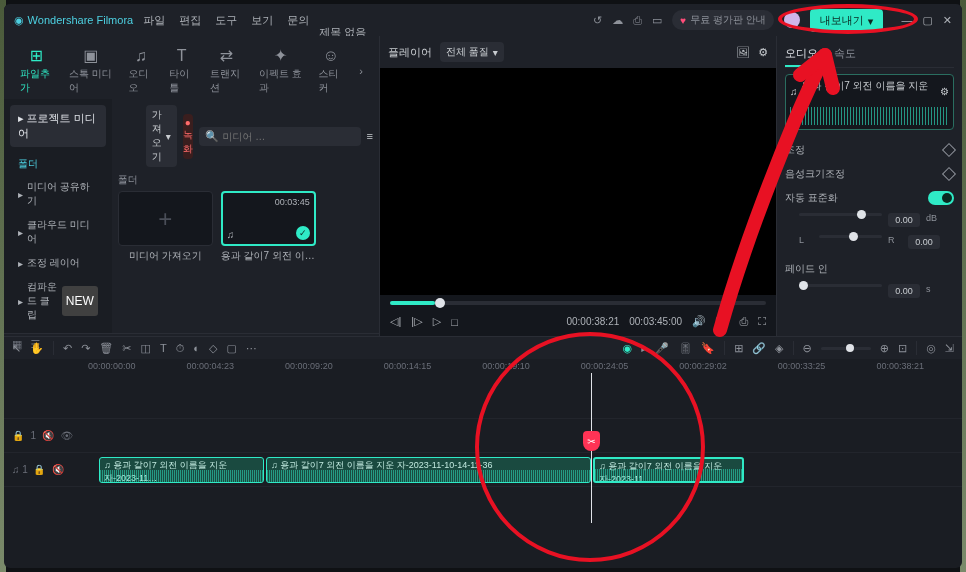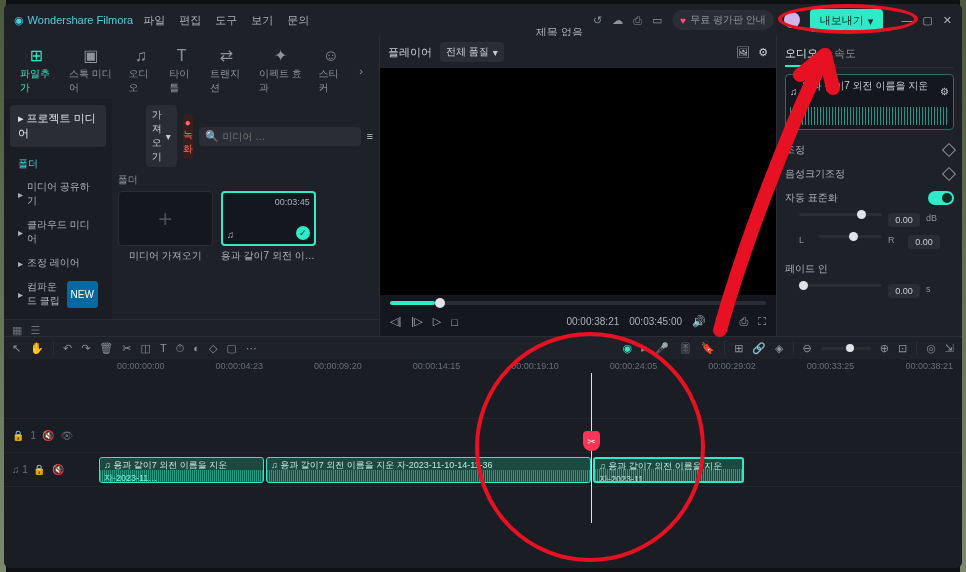--- a/index.html
+++ b/index.html
@@ -4,41 +4,41 @@
 <style>
 * { margin: 0; padding: 0; box-sizing: border-box; font-family: "Malgun Gothic", sans-serif; }
 body { background: #0f1114; color: #c8ccd0; font-size: 11px; width: 966px; height: 572px; overflow: hidden; position: relative; }
 .app { background: #1a1d23; width: 958px; height: 564px; margin: 4px; border-radius: 6px; position: relative; overflow: hidden; }
 .bg-left, .bg-right { position: absolute; top: 0; bottom: 0; width: 6px; background: linear-gradient(#4a5a3a, #7a8a6a); }
 .bg-left { left: 0; } .bg-right { right: 0; }
 .titlebar { height: 32px; display: flex; align-items: center; padding: 0 10px; background: #1e2128; gap: 10px; }
 .logo { color: #4dd0e1; display: flex; align-items: center; gap: 4px; font-size: 11px; }
 .menu { display: flex; gap: 14px; color: #aeb2b8; }
 .menu span { cursor: pointer; }
-.title-center { flex: 1; text-align: right; color: #aeb2b8; margin-top: 24px; }
+.title-center { flex: 1; text-align: left; color: #aeb2b8; margin-top: 24px; }
 .title-icons { display: flex; gap: 10px; color: #8e929a; align-items: center; }
 .title-icons > * { cursor: pointer; }
 .trial-pill { background: #2a2d35; border-radius: 12px; padding: 3px 8px; display: flex; align-items: center; gap: 4px; font-size: 10px; }
 .trial-pill .heart { color: #ff4d7a; }
 .avatar { width: 16px; height: 16px; border-radius: 50%; background: #d0b5e8; }
 .export-btn { background: #2feac6; color: #0a2a22; border-radius: 4px; padding: 4px 10px; font-size: 11px; border: none; display: flex; align-items: flex-end; gap: 4px; }
 .win-btns { display: flex; gap: 10px; color: #aeb2b8; margin-left: 8px; }
 .main { display: flex; height: 300px; }
 .left-panel { width: 375px; background: #1e2128; display: flex; flex-direction: column; }
 .tabs { display: flex; padding: 6px 10px 0; gap: 4px; align-items: center; }
 .tab { display: flex; flex-direction: column; align-items: center; gap: 2px; padding: 4px 6px; color: #8e929a; cursor: pointer; font-size: 10px; border-radius: 4px; }
 .tab.active { color: #2feac6; }
 .tab .icon { font-size: 16px; }
 .tab-arrow { margin-left: auto; color: #8e929a; padding: 6px; }
 .media-row { display: flex; flex: 1; }
 .sidebar { width: 140px; background: #1a1d23; padding: 6px; }
 .sidebar-title { background: #2a2d35; border-radius: 4px; padding: 6px 8px; margin-bottom: 6px; font-size: 11px; color: #e0e3e8; }
 .sidebar-sub { color: #4dd0e1; padding: 4px 8px; font-size: 10px; }
 .sidebar-item { padding: 5px 8px; color: #aeb2b8; font-size: 10px; display: flex; align-items: center; gap: 4px; cursor: pointer; }
-.new-badge { background: #0369a1; color: #fff; font-size: 10px; padding: 8px 4px; border-radius: 3px; }
+.new-badge { background: #404040; color: #fff; font-size: 12px; padding: 8px 4px; border-radius: 3px; }
 .media-content { flex: 1; padding: 6px; }
 .media-toolbar { display: flex; gap: 6px; align-items: center; margin-bottom: 6px; margin-left: 28px; }
 .dropdown { background: #2a2d35; border-radius: 4px; padding: 3px 6px; font-size: 10px; display: flex; align-items: center; gap: 4px; }
 .record-btn { background: #3a1e1e; color: #ff6b6b; border-radius: 4px; padding: 3px 0; font-size: 10px; border: none; }
 .search { flex: 1; background: #2a2d35; border-radius: 4px; padding: 3px 6px; display: flex; align-items: center; gap: 4px; }
 .search input { background: transparent; border: none; color: #aeb2b8; font-size: 10px; outline: none; flex: 1; }
 .media-label { font-size: 10px; color: #8e929a; margin-bottom: 4px; }
 .thumbs { display: flex; gap: 8px; }
 .thumb { width: 95px; }
 .thumb-box { width: 95px; height: 55px; background: #14171d; border-radius: 4px; display: flex; align-items: center; justify-content: center; position: relative; border: 1px solid #2a2d35; }
@@ -78,21 +78,21 @@
 .slider-dot { position: absolute; width: 9px; height: 9px; background: #e0e3e8; border-radius: 50%; top: -3px; }
 .val-box { background: #2a2d35; border-radius: 3px; padding: 2px 4px; font-size: 9px; min-width: 32px; text-align: center; }
 .unit { font-size: 9px; color: #8e929a; min-width: 14px; }
 .timeline { background: #1a1d23; border-top: 1px solid #2a2d35; }
 .tl-toolbar { display: flex; align-items: center; padding: 4px 8px; gap: 9px; color: #8e929a; background: #1e2128; }
 .tl-toolbar > * { cursor: pointer; }
 .tl-toolbar .spacer { flex: 1; cursor: default; }
 .tl-toolbar .sep { width: 1px; height: 14px; background: #2a2d35; cursor: default; }
 .zoom-slider { width: 50px; height: 3px; background: #2a2d35; border-radius: 2px; position: relative; }
 .zoom-slider::after { content: ''; position: absolute; width: 8px; height: 8px; background: #e0e3e8; border-radius: 50%; top: -3px; left: 50%; }
-.ruler { display: flex; padding: 2px 0 2px 113px; font-size: 9px; color: #6a6e78; gap: 51px; background: #1a1d23; position: relative; }
+.ruler { display: flex; padding: 2px 0 2px 84px; font-size: 9px; color: #6a6e78; gap: 51px; background: #1a1d23; position: relative; }
 .tracks { position: relative; height: 150px; background: #1a1d23; }
 .track { display: flex; align-items: center; height: 34px; border-bottom: 1px solid #22252c; }
 .track.spacer-track { height: 46px; }
 .track-header { width: 95px; display: flex; align-items: center; gap: 6px; padding: 0 8px; color: #6a6e78; font-size: 10px; }
 .track-content { flex: 1; position: relative; height: 100%; }
 .clip { position: absolute; height: 26px; top: 4px; background: #1a4a40; border: 1px solid #2feac6; border-radius: 3px; overflow: hidden; font-size: 9px; color: #c0e8de; padding: 1px 4px; }
 .clip.selected { border: 2px solid #2feac6; }
 .clip-wave { position: absolute; left: 0; right: 0; bottom: 0; height: 12px; background: repeating-linear-gradient(90deg, rgba(47,234,198,.5) 0 1px, transparent 1px 2px); }
 .playhead { position: absolute; top: 0; bottom: 0; width: 1px; background: #e0e3e8; left: 587px; z-index: 5; }
 .playhead-handle { position: absolute; top: 58px; left: -8px; width: 17px; height: 20px; background: #ff3355; border-radius: 4px 4px 8px 8px; display: flex; align-items: center; justify-content: center; color: #fff; font-size: 10px; }

